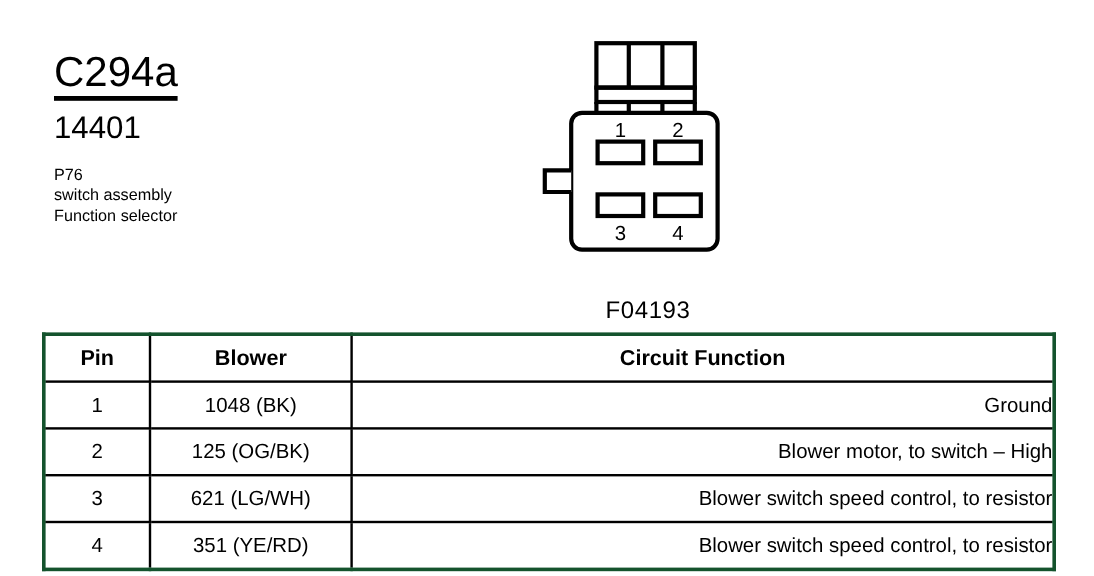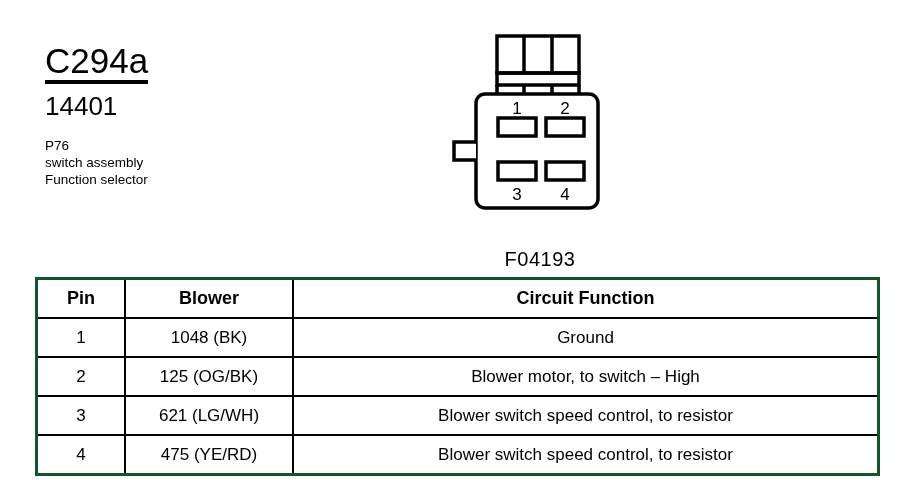--- a/index.html
+++ b/index.html
@@ -55,21 +55,21 @@
     font-weight:normal;
     vertical-align:middle;
   }
   table.pintable th{
     font-weight:bold;
     font-size:18px;
     text-align:center;
   }
   .col-pin{width:86px;text-align:center;}
   .col-circuit{width:166px;text-align:center;}
-  .col-func{text-align:center;padding-left:13px;}
+  .col-func{text-align:right;padding-left:13px;}
   th.col-func{text-align:center;padding-left:0;}
 </style>
 </head>
 <body>
 
 <div class="page">
 
   <div class="labelblock">
     <div class="conn-id">C294a</div>
     <div class="part-no">14401</div>
@@ -137,20 +137,20 @@
           <td class="col-circuit">125 (OG/BK)</td>
           <td class="col-func">Blower motor, to switch – High</td>
         </tr>
         <tr>
           <td class="col-pin">3</td>
           <td class="col-circuit">621 (LG/WH)</td>
           <td class="col-func">Blower switch speed control, to resistor</td>
         </tr>
         <tr>
           <td class="col-pin">4</td>
-          <td class="col-circuit">475 (YE/RD)</td>
+          <td class="col-circuit">351 (YE/RD)</td>
           <td class="col-func">Blower switch speed control, to resistor</td>
         </tr>
       </tbody>
     </table>
   </div>
 
 </div>
 
 </body></html>

